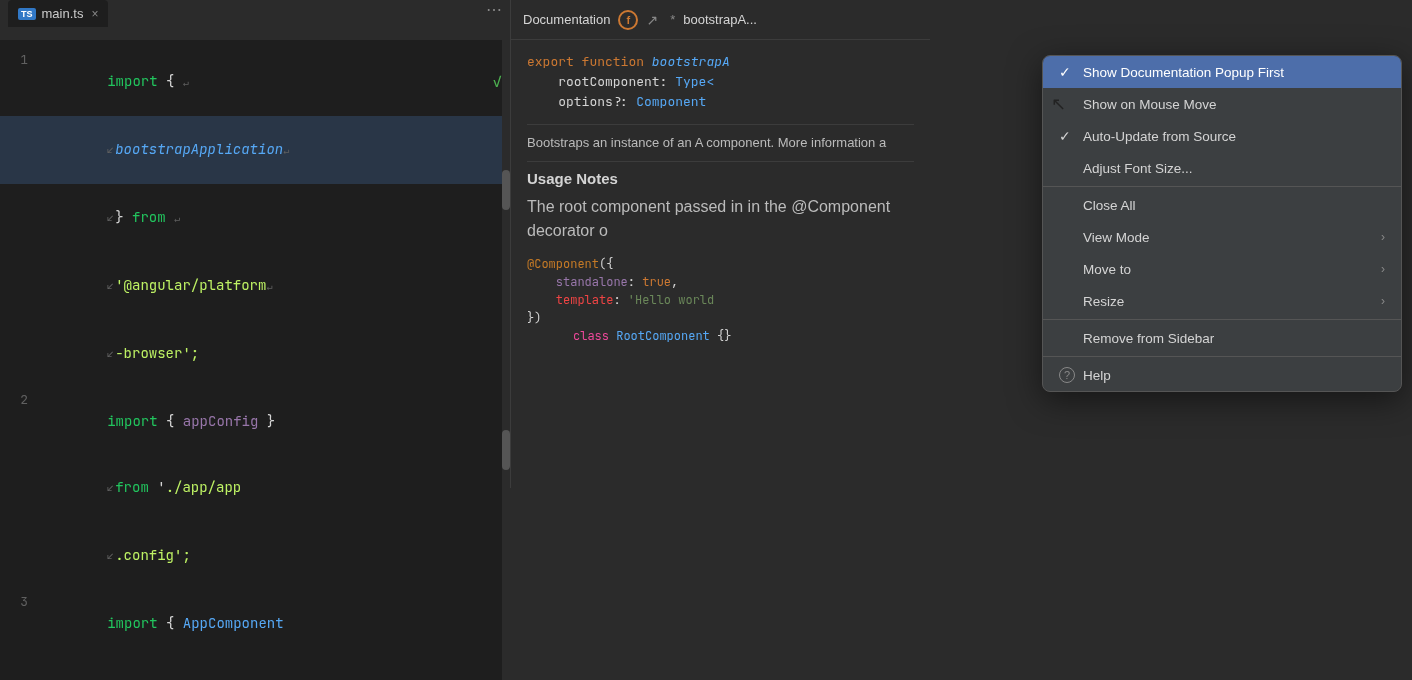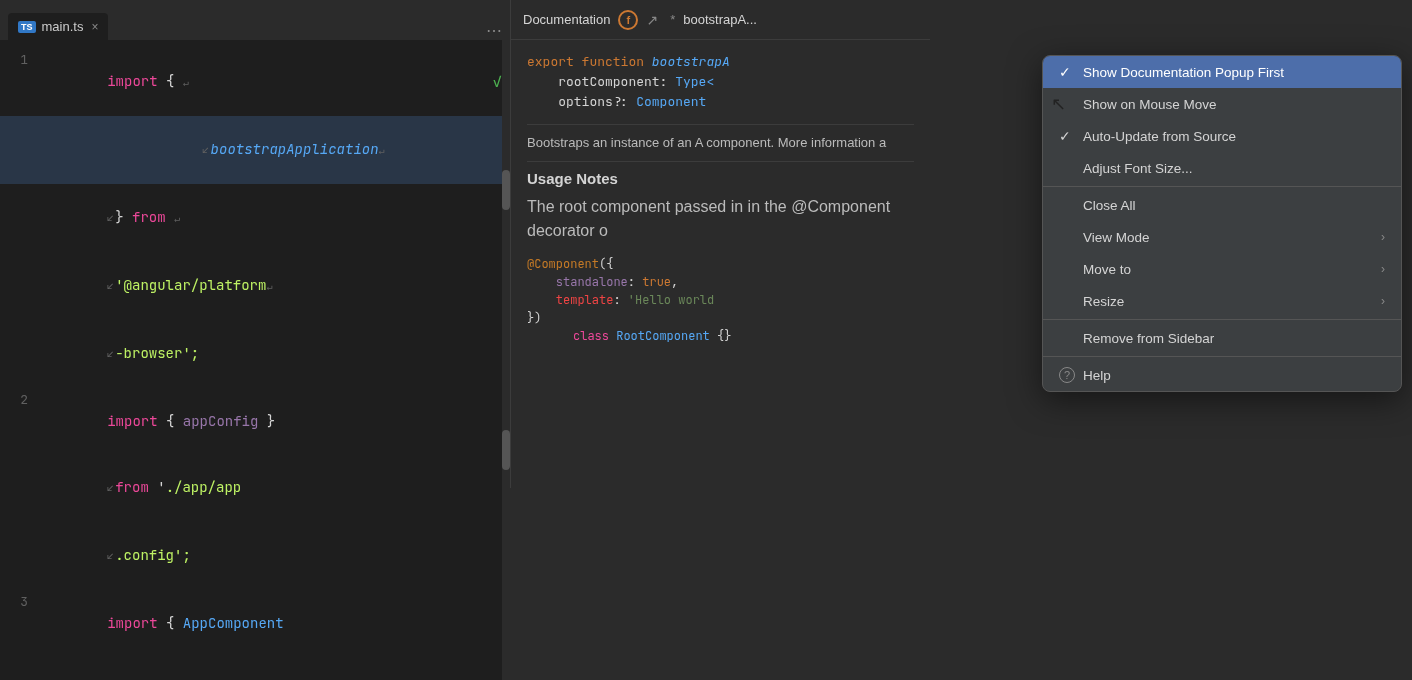--- a/index.html
+++ b/index.html
@@ -20,21 +20,21 @@
       height: 680px;
       background: #1e1e1e;
       display: flex;
       flex-direction: column;
     }
 
     .tab-bar {
       height: 40px;
       background: #2b2b2b;
       display: flex;
-      align-items: flex-end;
+      align-items: flex-start;
       padding: 0 8px;
       gap: 4px;
     }
 
     .tab {
       display: flex;
       align-items: center;
       gap: 6px;
       padding: 6px 10px;
       background: #1e1e1e;
@@ -93,30 +93,29 @@
     }
 
     .line-content {
       flex: 1;
       padding-right: 30px;
       white-space: pre;
       color: #d4d4d4;
     }
 
     
-    .kw { color: #ec4899; } 
+    .kw { color: #22c55e; } 
     .str { color: #bef264; } 
     .type { color: #56a8f5; } 
     .punc { color: #d4d4d4; }
     .param { color: #9876aa; } 
     .italic-fn { color: #56a8f5; font-style: italic; }
 
     .line-highlight-blue {
       background: rgba(83, 148, 236, 0.2);
-      text-align: center;
     }
 
     .checkmark {
       position: absolute;
       right: 8px;
       top: 50%;
       transform: translateY(-50%);
       color: #4caf50;
       font-size: 16px;
     }

